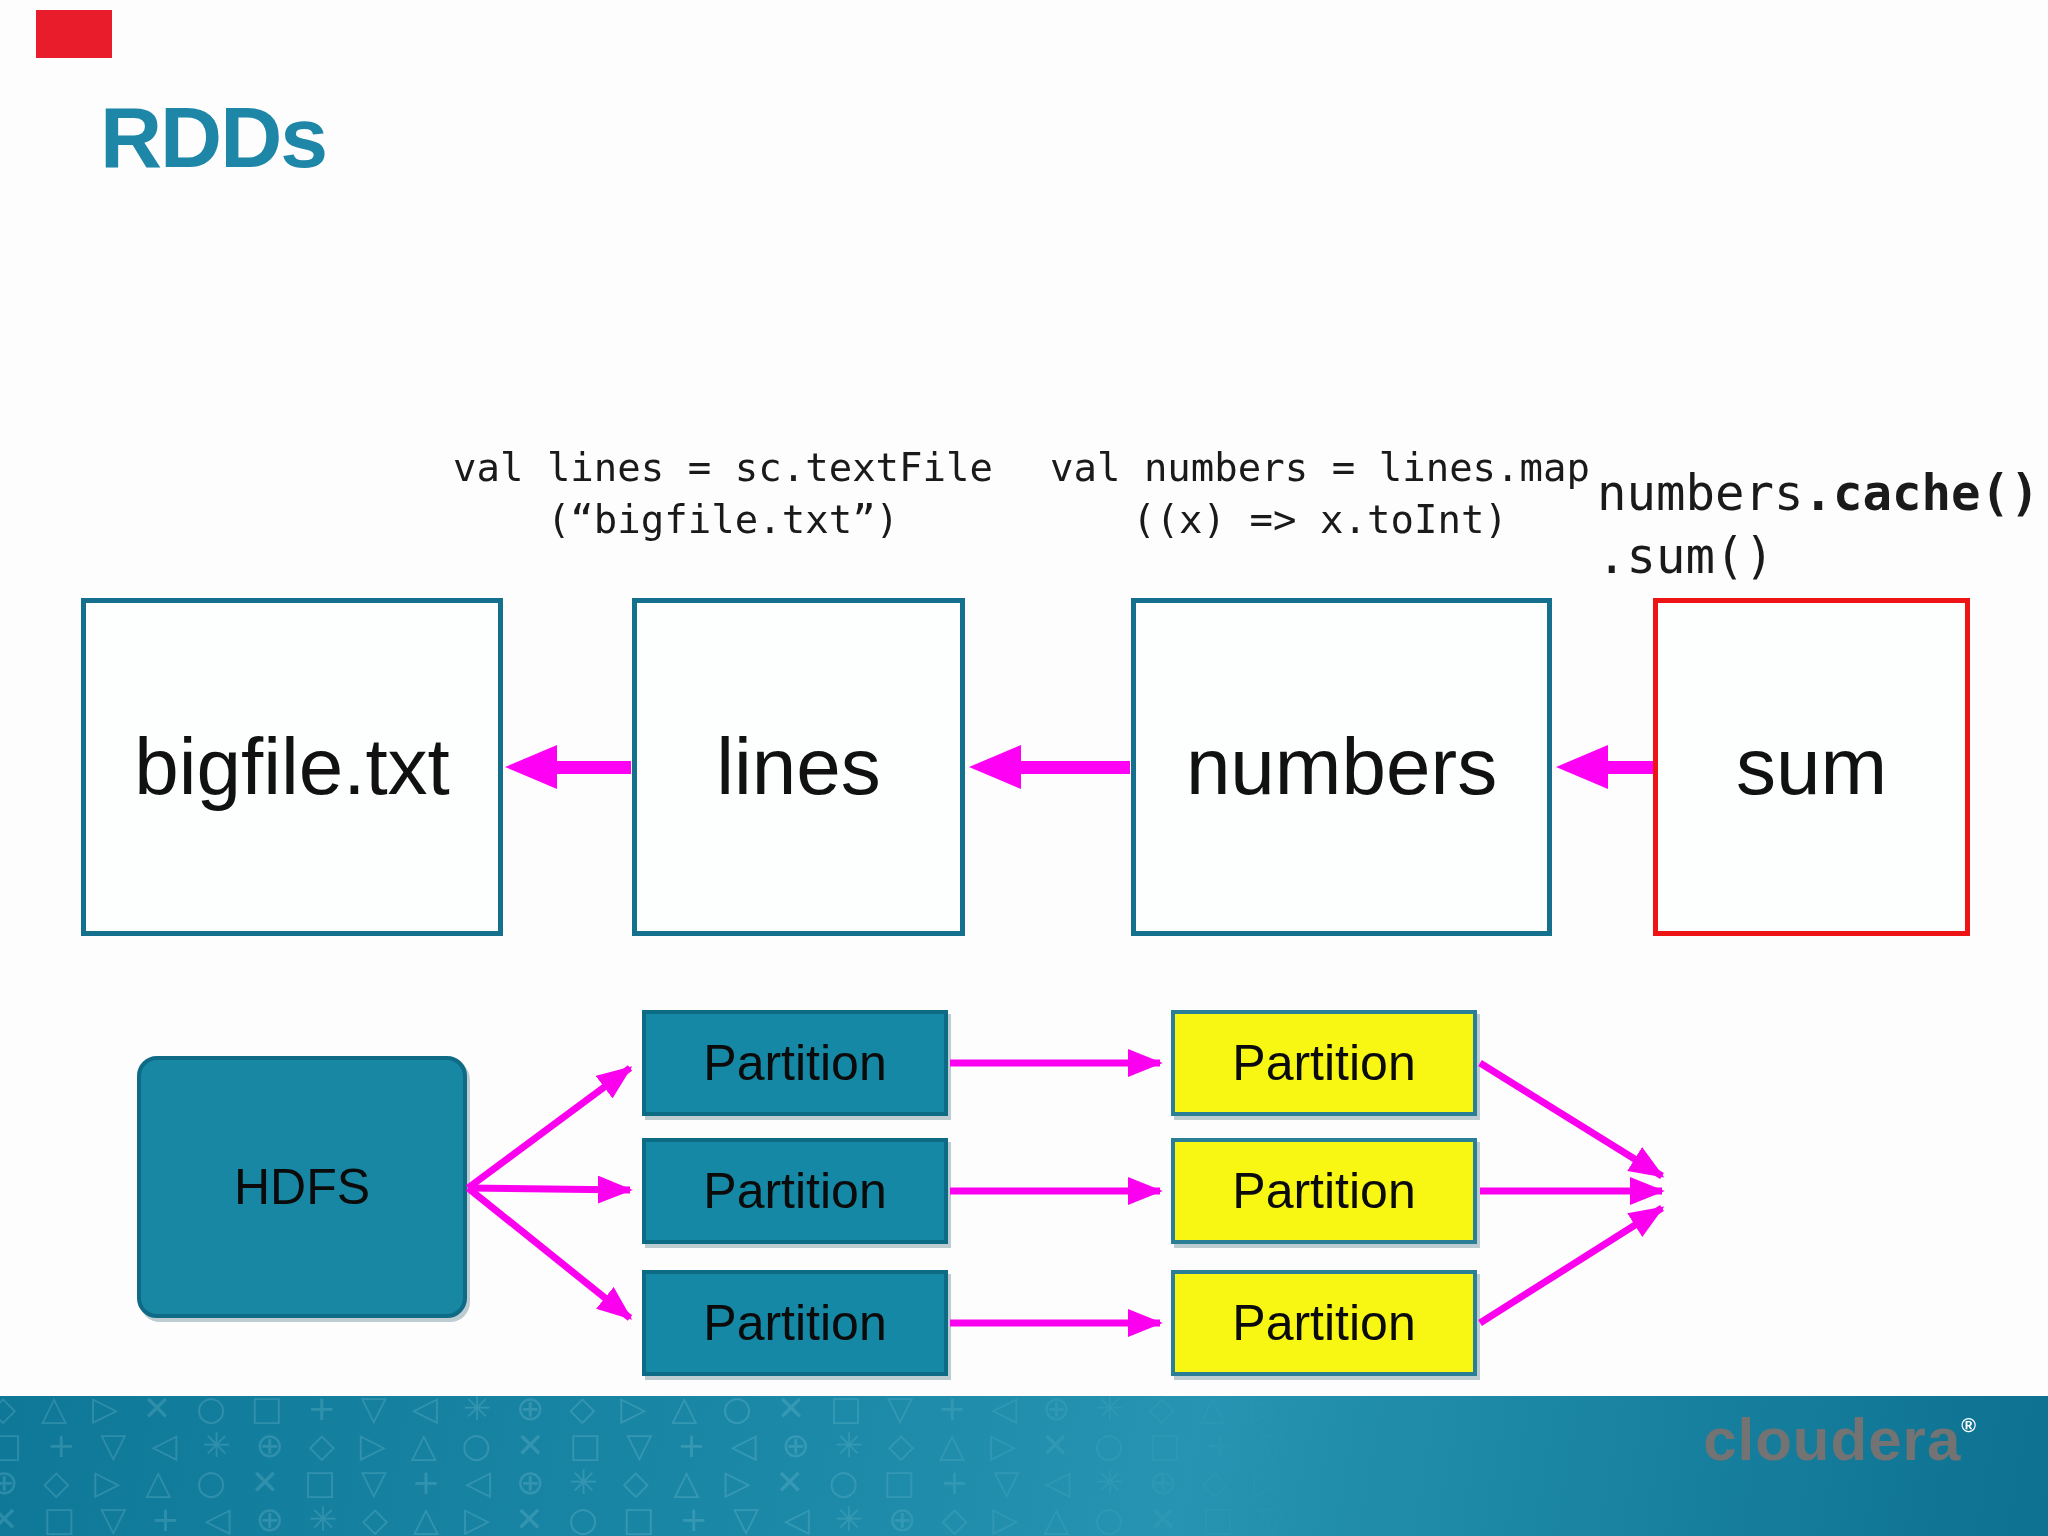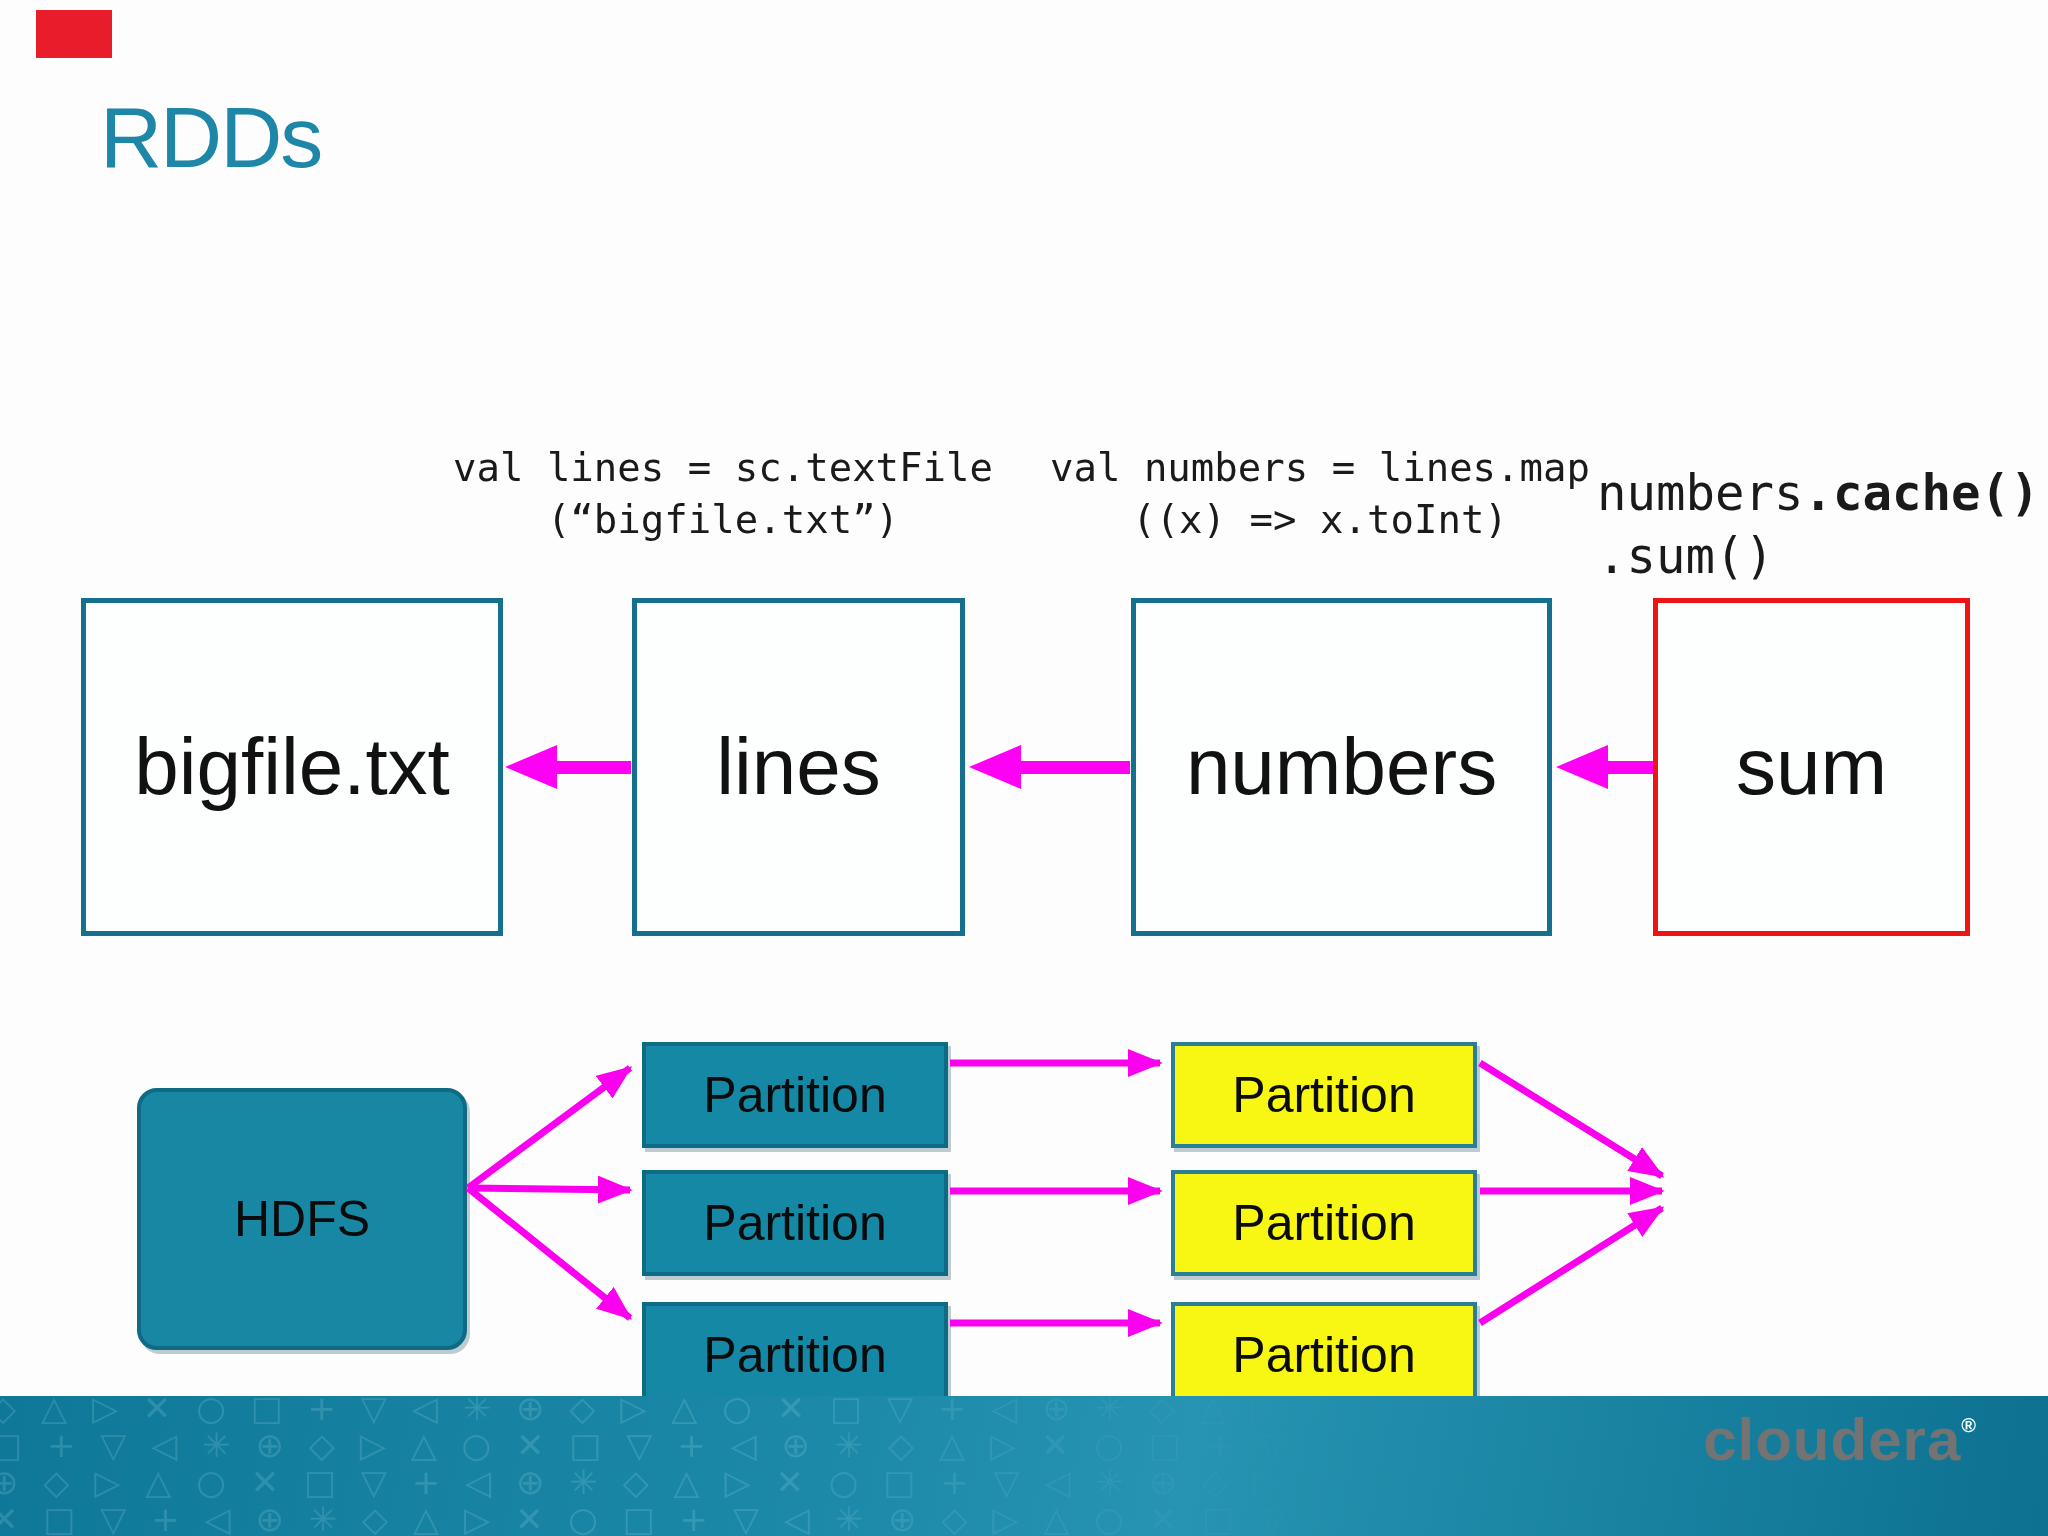--- a/index.html
+++ b/index.html
@@ -4,40 +4,40 @@
 <style>
   * { margin:0; padding:0; box-sizing:border-box; }
   html,body { width:2048px; height:1536px; overflow:hidden; }
   body { font-family:"Liberation Sans", sans-serif; background:#fdfdfd; position:relative; }
 
   .slide { position:absolute; inset:0; background:#fdfdfd; }
 
   .rec-marker { position:absolute; left:36px; top:10px; width:76px; height:48px; background:#e91c2b; }
 
   .title { position:absolute; left:100px; top:94px; font-size:86px; line-height:86px;
-           font-weight:400; letter-spacing:-2px; color:#1e87a8; }
+           font-weight:700; letter-spacing:-2px; color:#1e87a8; }
 
   .code { position:absolute; font-family:"DejaVu Sans Mono","Liberation Mono",monospace;
           color:#1a1a1a; text-align:center; white-space:pre; }
   .code-1 { left:449px; top:442px; width:548px; font-size:39px; line-height:52px; }
   .code-2 { left:1046px; top:442px; width:548px; font-size:39px; line-height:52px; }
   .code-3 { left:1597px; top:462px; font-size:49px; line-height:63px; text-align:left; }
   .code-3 b { font-weight:bold; }
 
   .rdd-row { position:absolute; top:598px; left:0; width:2048px; height:338px; }
   .rdd-box { position:absolute; top:0; height:338px; background:#fdfefe;
              border:5px solid #15708e; display:flex; align-items:center; justify-content:center;
              font-size:80px; color:#111; }
   .rdd-box.red { border-color:#ee1416; }
   .box-bigfile { left:81px;  width:422px; }
   .box-lines   { left:632px; width:333px; }
   .box-numbers { left:1131px; width:421px; }
   .box-sum     { left:1653px; width:317px; }
 
-  .node { position:absolute; display:flex; align-items:center; justify-content:center; color:#0b0b0b;margin-top:32px; }
+  .node { position:absolute; display:flex; align-items:center; justify-content:center; color:#0b0b0b; }
   .hdfs { left:137px; top:1056px; width:330px; height:262px; background:#1787a4;
           border:4px solid #0e6a85; border-radius:20px; font-size:50px;
           box-shadow:3px 4px 0 rgba(0,60,80,.25); }
   .partition { width:306px; height:106px; background:#1588a6; border:4px solid #0d6b86;
                font-size:50px; box-shadow:3px 4px 0 rgba(0,60,80,.25); }
   .partition.yellow { background:#f7f713; border-color:#2a7f96; }
   .t1 { position:absolute; left:642px;  top:1010px; }
   .t2 { position:absolute; left:642px;  top:1138px; }
   .t3 { position:absolute; left:642px;  top:1270px; }
   .y1 { position:absolute; left:1171px; top:1010px; }

